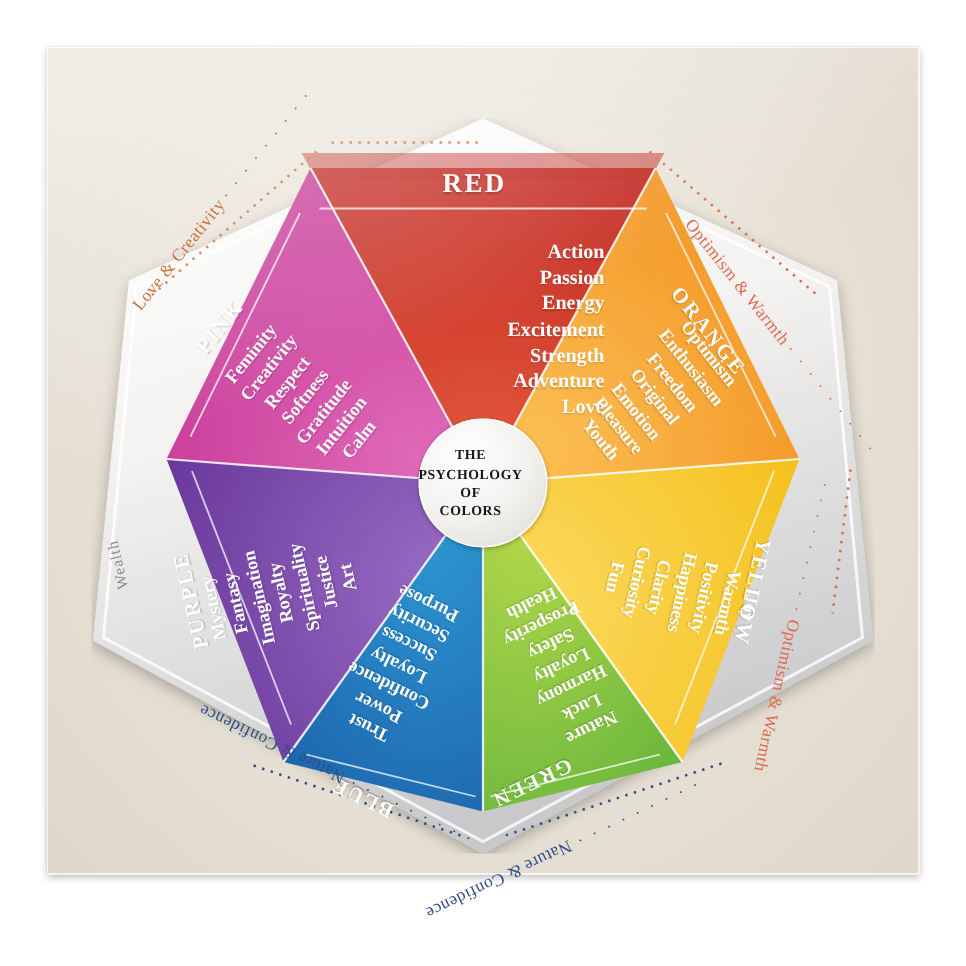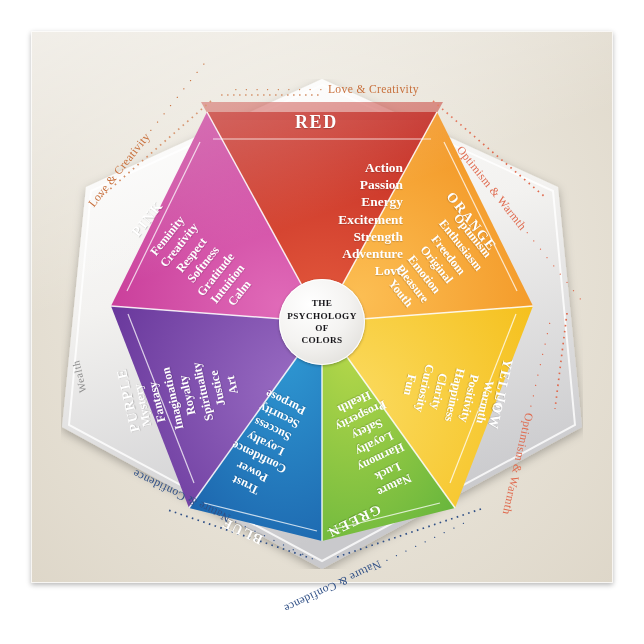--- a/index.html
+++ b/index.html
@@ -29,21 +29,21 @@
   }
   .wheel{position:absolute;left:0;top:0;width:522px;height:490px;}
 
   
   .hub{
     position:absolute;left:50%;top:50%;
     width:86px;height:86px;margin-left:-43px;margin-top:-45px;
     border-radius:50%;
     background:radial-gradient(circle at 36% 30%, #ffffff 0%, #f4f3f1 48%, #d9d7d2 100%);
     box-shadow:0 1px 3px rgba(0,0,0,.30), 0 0 0 1px rgba(255,255,255,.9) inset;
-    display:flex;align-items:center;justify-content:center;
+    display:flex;align-items:center;justify-content:flex-start;
     z-index:40;
   }
   .hub-text{
     text-align:center;color:#17161a;
     font-family:"Liberation Serif", serif;
     font-weight:bold;font-size:9.2px;line-height:12.4px;letter-spacing:.4px;
     white-space:pre-line;
   }
 
   
@@ -255,24 +255,20 @@
       <div class="nm" style="left:447px;top:272px;font-size:14px;transform:rotate(102.8deg);transform-origin:0 50%;">YELLOW</div>
 
       <div class="nm" style="left:319px;top:421px;font-size:14px;transform:rotate(154.3deg);transform-origin:0 50%;">GREEN</div>
 
       <div class="nm" style="left:201px;top:453px;font-size:14px;transform:rotate(205.7deg);transform-origin:0 50%;">BLUE</div>
 
       <div class="nm" style="left:75px;top:345px;font-size:14px;transform:rotate(257.1deg);transform-origin:0 50%;">PURPLE</div>
 
       <div class="nm" style="left:74px;top:148px;font-size:14px;transform:rotate(308.6deg);transform-origin:0 50%;">PINK</div>
 
-      <div class="cap" style="left:173px;top:4px;color:#c8703c;">
-        <span class="dots">· · · · · · · · ·</span>
-        <span>Love &amp; Creativity</span>
-      </div>
 
       <div class="cap" style="left:30px;top:120px;color:#c8703c;transform:rotate(-51.4deg);transform-origin:0 50%;">
         <span>Love &amp; Creativity</span>
         <span class="dots">· · · · · · · · ·</span>
       </div>
 
       <div class="cap" style="left:398px;top:62px;color:#e06a4e;transform:rotate(51.4deg);transform-origin:0 50%;">
         <span>Optimism &amp; Warmth</span>
         <span class="dots">· · · · · · · · ·</span>
       </div>

